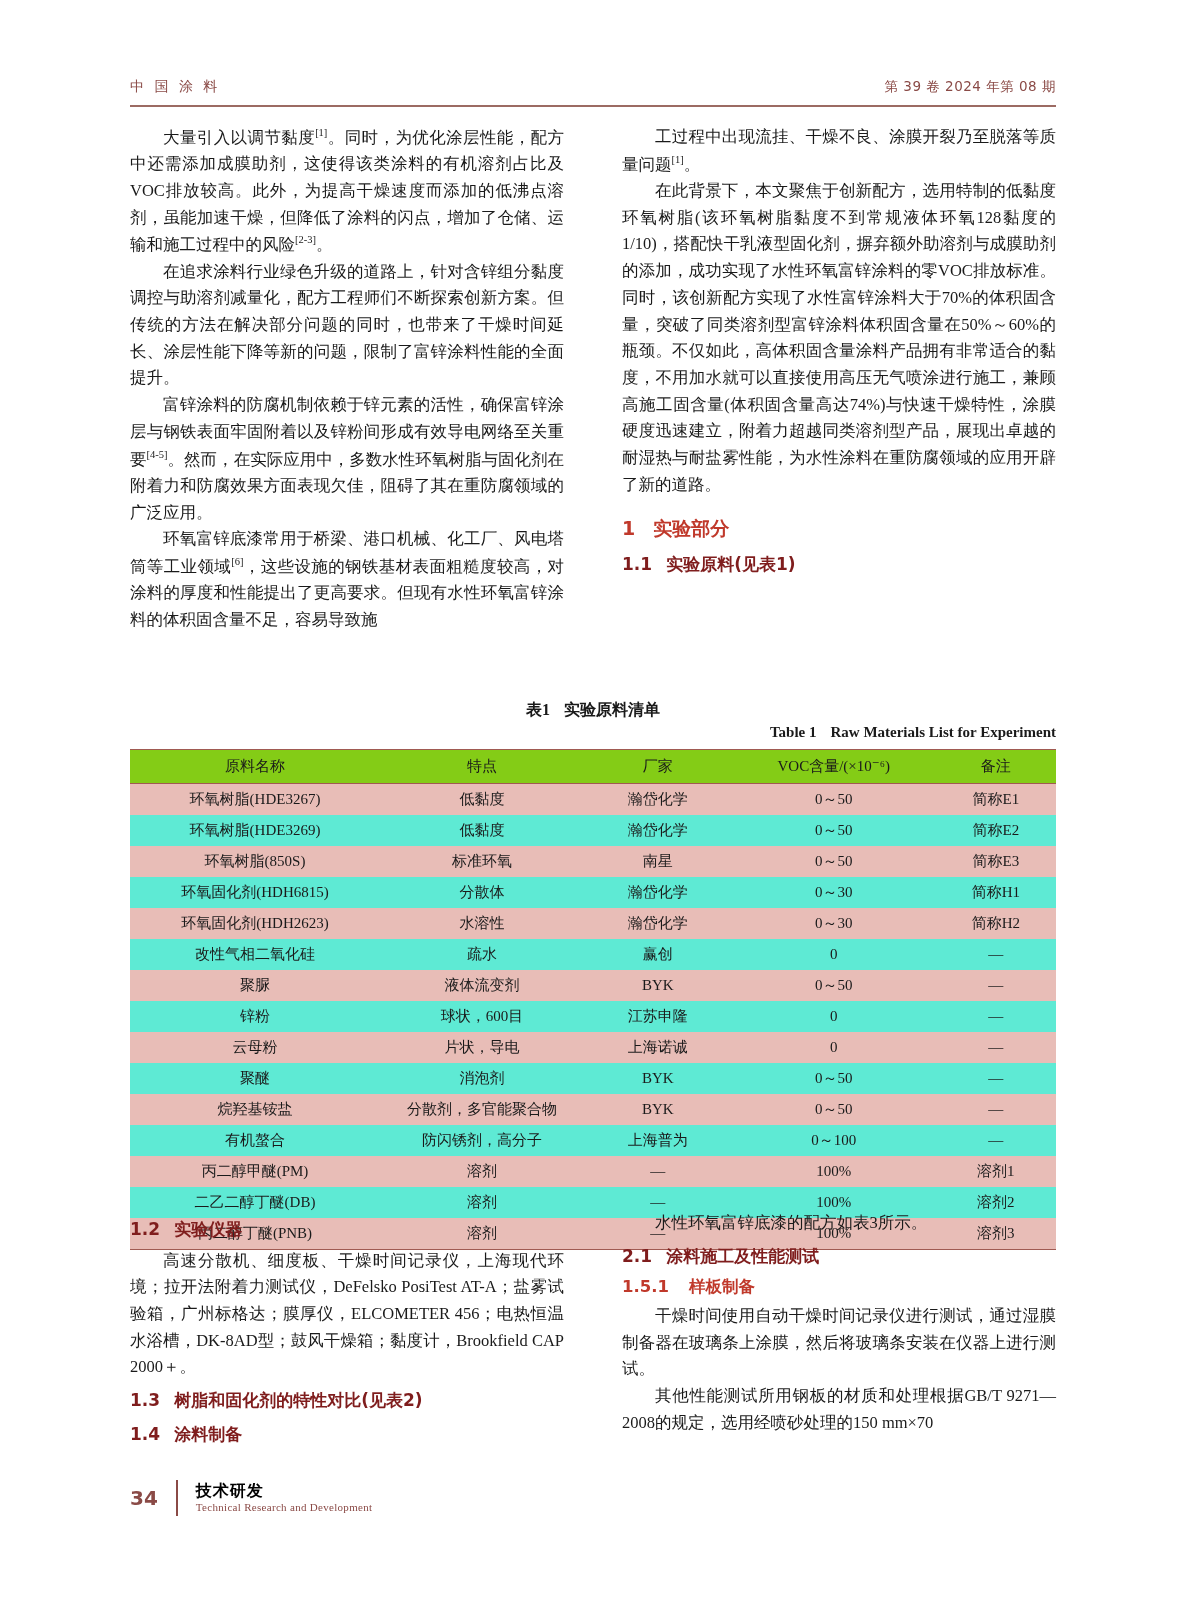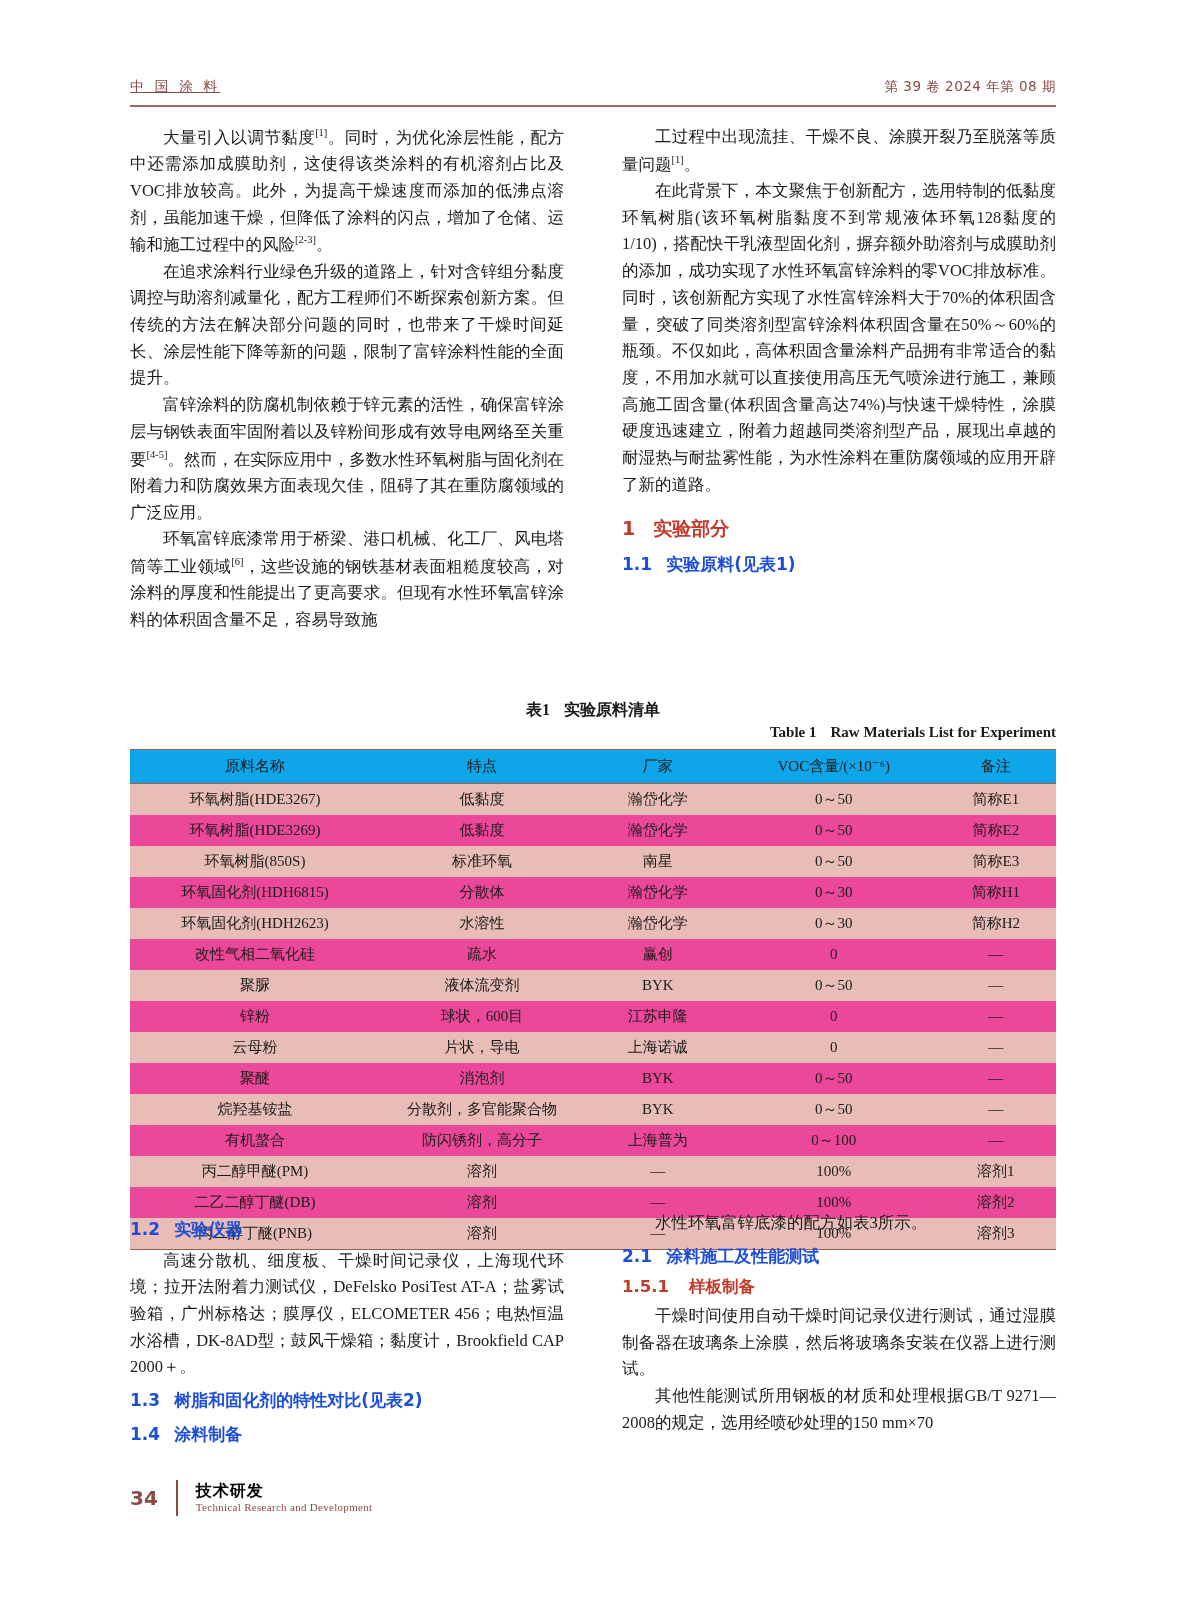--- a/index.html
+++ b/index.html
@@ -32,21 +32,20 @@
     align-items: flex-end;
     font-size: 14.5px;
     color: #7b3f3f;
     letter-spacing: 1px;
   }
   .header .hdr-left {
     color: #8a4a46;
     letter-spacing: 3px;
     font-family: "DejaVu Sans", sans-serif;
     font-size: 14px;
-    text-decoration: underline;
   }
   .header .hdr-right {
     color: #8a4a46;
     font-family: "DejaVu Sans", sans-serif;
     font-size: 13.5px;
     letter-spacing: 0.5px;
   }
   .header-rule {
     position: absolute;
     left: 130px;
@@ -78,21 +77,21 @@
   .sec-h1 {
     color: #c0392b;
     font-weight: bold;
     font-size: 19px;
     margin: 14px 0 8px 0;
     display: flex;
     gap: 18px;
     font-family: "DejaVu Sans", sans-serif;
   }
   .sec-h2 {
-    color: #1d4ed8;
+    color: #7f1d1d;
     font-weight: bold;
     font-size: 17px;
     margin: 6px 0 4px 0;
     display: flex;
     gap: 14px;
     font-family: "DejaVu Sans", sans-serif;
   }
   .sec-h3 {
     color: #c0392b;
     font-weight: bold;
@@ -128,30 +127,30 @@
     width: 926px;
     border-collapse: collapse;
     font-size: 15px;
   }
   table.data th, table.data td {
     text-align: center;
     padding: 6px 4px;
     font-weight: normal;
   }
   table.data thead tr {
-    background: #0ea5e9;
+    background: #84cc16;
   }
   table.data thead th {
     font-weight: normal;
     border-top: 1.5px solid #a05a52;
     border-bottom: 1px solid #a05a52;
     padding: 7px 4px;
   }
   table.data tbody tr.odd { background: #e8bdb7; border-radius: 15px; }
-  table.data tbody tr.even { background: #ec4899; }
+  table.data tbody tr.even { background: #5eead4; }
   table.data tbody tr:last-child td { border-bottom: 1.5px solid #a05a52; }
   .col-name { width: 27%; }
   .col-feat { width: 22%; }
   .col-mfr  { width: 16%; }
   .col-voc  { width: 22%; }
   .col-note { width: 13%; }
   
   .bot-left {
     position: absolute;
     left: 130px;

